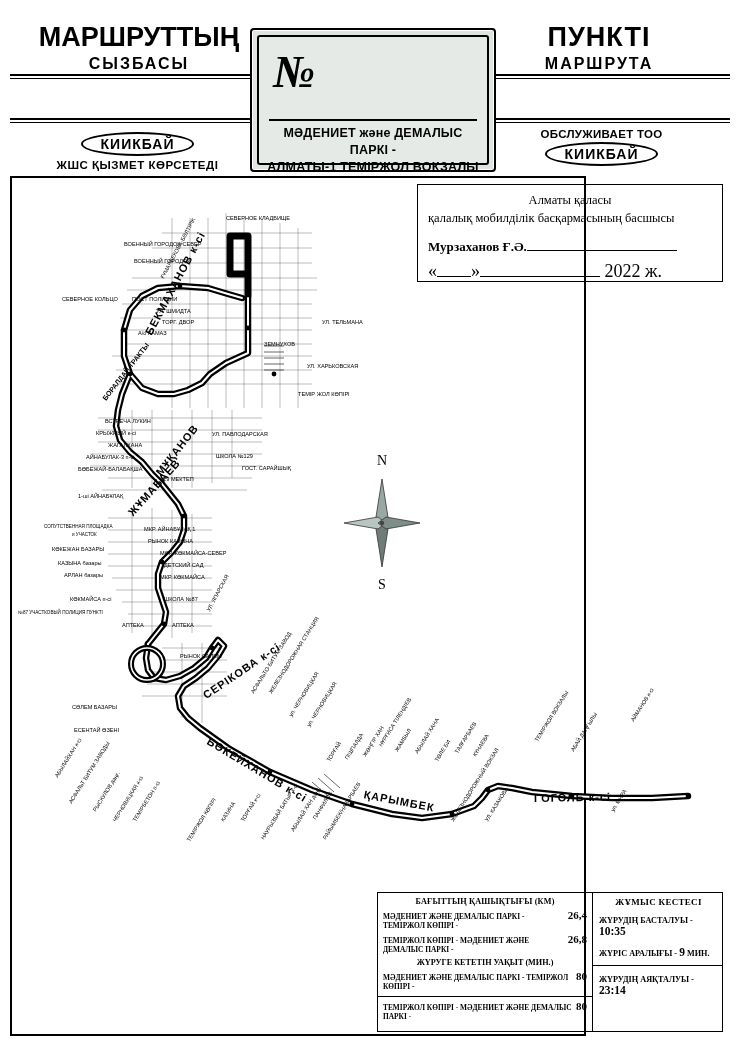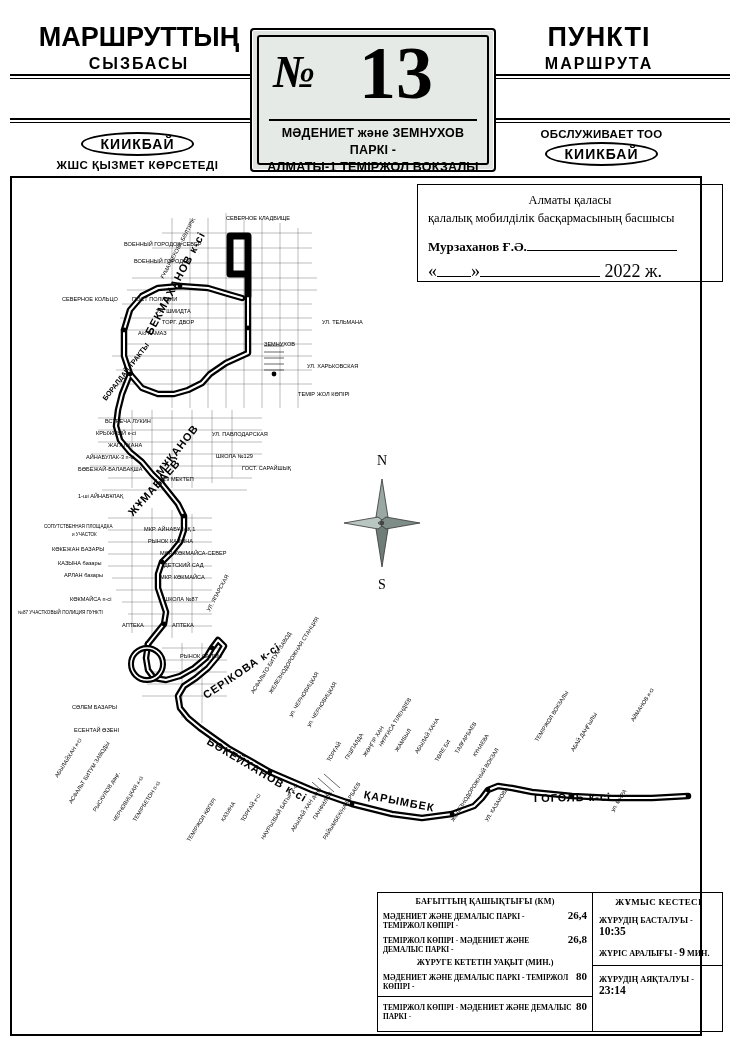--- a/index.html
+++ b/index.html
@@ -101,21 +101,21 @@
   }
   .plaque-dest {
     position: absolute; left: 8px; right: 8px; top: 88px;
     text-align: center;
     font-size: 12.5px; font-weight: bold; line-height: 1.35;
     letter-spacing: 0.2px;
   }
 
   
   .frame {
-    position: absolute; left: 10px; top: 176px; width: 692px; height: 860px;
+    position: absolute; left: 10px; top: 176px; width: 576px; height: 860px;
     border: 2px solid #000;
   }
 
   
   .approval {
     position: absolute; left: 405px; top: 6px; width: 306px; height: 98px;
     border: 1.5px solid #000;
     padding: 6px 10px;
     font-family: "Liberation Serif", serif;
   }
@@ -206,24 +206,23 @@
       <div class="firm-sub">ЖШС  ҚЫЗМЕТ КӨРСЕТЕДІ</div>
     </div>
     <div class="hdr-firm-right">
       <div class="firm-top">ОБСЛУЖИВАЕТ ТОО</div>
       <div class="oval">КИИКБАЙ</div>
     </div>
 
     <div class="plaque">
       <div class="plaque-inner">
         <div class="plaque-no">№</div>
-        <div class="plaque-num">13</div>
         <div class="plaque-sep"></div>
         <div class="plaque-dest">
-          <div>МӘДЕНИЕТ және ЗЕМНУХОВ ПАРКІ -</div>
+          <div>МӘДЕНИЕТ және ДЕМАЛЫС ПАРКІ -</div>
           <div>АЛМАТЫ-1 ТЕМІРЖОЛ ВОКЗАЛЫ</div>
         </div>
       </div>
     </div>
   </div>
 
   <div class="frame">
 
     <div class="approval">
       <div class="ln">Алматы қаласы</div>

